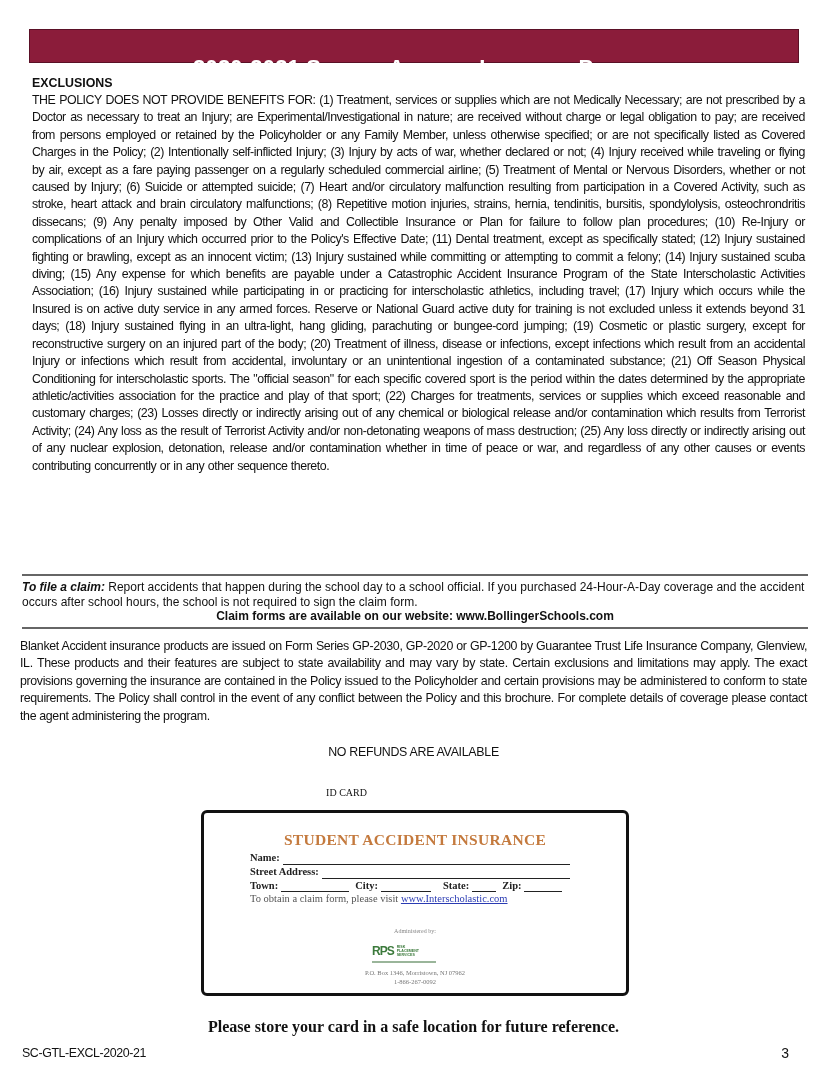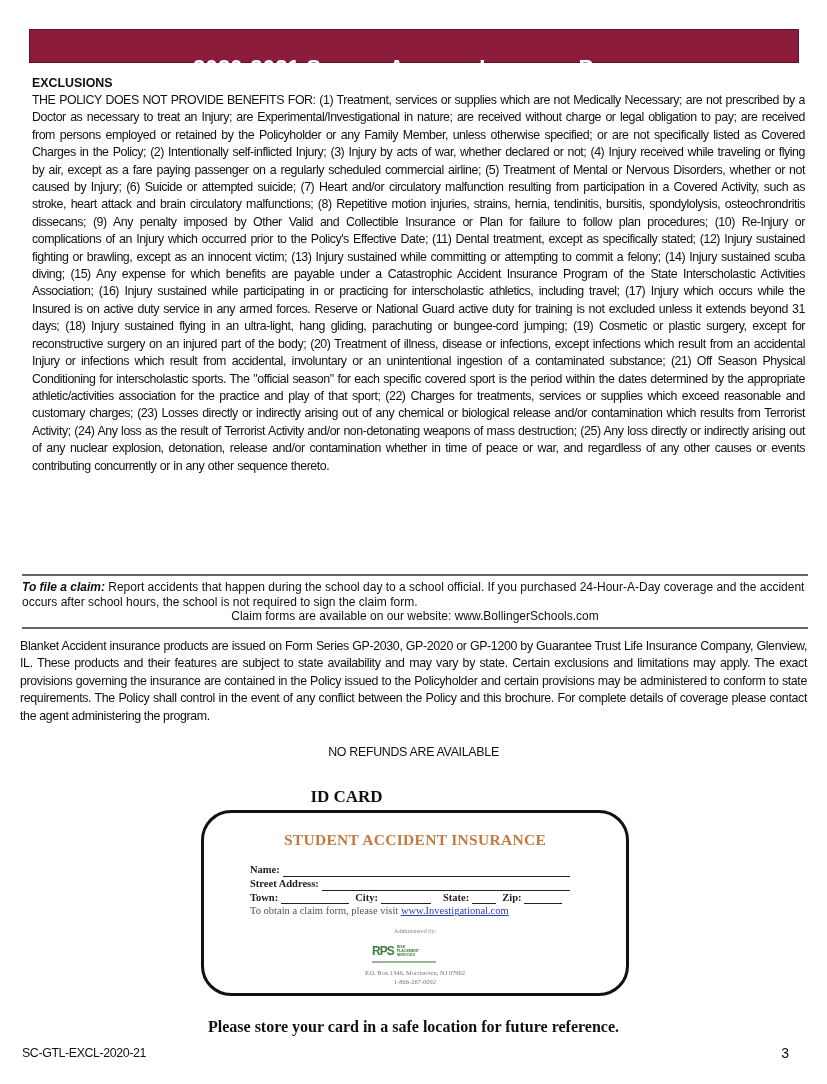--- a/index.html
+++ b/index.html
@@ -24,44 +24,44 @@
   }
   .excl-text { top: 92px; letter-spacing: -0.45px; word-spacing: 0.5px; }
   .rule {
     position: absolute; left: 22px; width: 786px; height: 2px; background: #666;
   }
   .claim {
     position: absolute; left: 22px; top: 580px; width: 786px;
     font-family: "Liberation Sans", sans-serif; font-size: 12px; line-height: 14.5px;
   }
   .claim .lead { font-weight: bold; font-style: italic; }
-  .claim-center { text-align: center; font-weight: normal; }
+  .claim-center { text-align: center; font-weight: bold; }
   .disclaimer {
     position: absolute; left: 20px; top: 638px; width: 787px;
     font-family: "Liberation Sans", sans-serif; font-size: 12.4px; line-height: 17.4px;
     text-align: justify; letter-spacing: -0.35px;
   }
   .norefunds {
     position: absolute; left: 0; top: 745px; width: 827px; text-align: center;
     font-family: "Liberation Sans", sans-serif; font-size: 12.4px; letter-spacing: -0.3px;
   }
   .idcard-title {
     position: absolute; left: 0; top: 787px; width: 693px; text-align: center;
-    font-family: "Liberation Serif", serif; font-weight: bold; font-size: 17px;
+    font-family: "Liberation Serif", serif; font-weight: normal; font-size: 10px;
   }
   .idcard {
     position: absolute; left: 201px; top: 810px; width: 428px; height: 186px;
-    border: 3px solid #111; border-radius: 30px; box-sizing: border-box;
+    border: 3px solid #111; border-radius: 6px; box-sizing: border-box;
     font-family: "Liberation Serif", serif;
   }
   .card-heading {
     position: absolute; left: 0; top: 18px; width: 100%; text-align: center;
     color: #c47a3e; font-weight: bold; font-size: 15.5px; letter-spacing: 0.3px;
   }
-  .card-fields { position: absolute; left: 46px; top: 38px; width: 320px; font-size: 10.5px; line-height: 13.8px; color: #222; margin-top: 12px; }
+  .card-fields { position: absolute; left: 46px; top: 38px; width: 320px; font-size: 10.5px; line-height: 13.8px; color: #222; }
   .card-row { display: flex; align-items: flex-end; white-space: nowrap; }
   .card-row .lbl { font-weight: bold; }
   .card-row .line { flex: 1; border-bottom: 1px solid #222; margin-left: 3px; height: 10px; }
   .card-row .line.fixed { flex: none; }
   .card-row .gap { width: 6px; }
   .card-visit { font-size: 10.5px; color: #555; }
   .card-visit a { color: #2a3bb3; text-decoration: underline; }
   .admin {
     position: absolute; left: 0; top: 115px; width: 100%; text-align: center;
     font-size: 6px; color: #888;
@@ -132,21 +132,21 @@
         <span class="line fixed" style="width:50px"></span>
         <span class="gap"></span>
         <span class="gap"></span>
       <span class="lbl">State:</span>
         <span class="line fixed" style="width:24px"></span>
         <span class="gap"></span>
       <span class="lbl">Zip:</span>
         <span class="line fixed" style="width:38px"></span>
     </div>
     <div class="card-visit">
-      <span>To obtain a claim form, please visit </span><a>www.Investigational.com</a>
+      <span>To obtain a claim form, please visit </span><a>www.Interscholastic.com</a>
     </div>
   </div>
   <div class="admin">Administered by:</div>
   <div class="rps-logo">
     <span class="rps-mark">RPS</span>
     <span class="rps-words">
       <div>RISK</div>
       <div>PLACEMENT</div>
       <div>SERVICES</div>
     </span>

